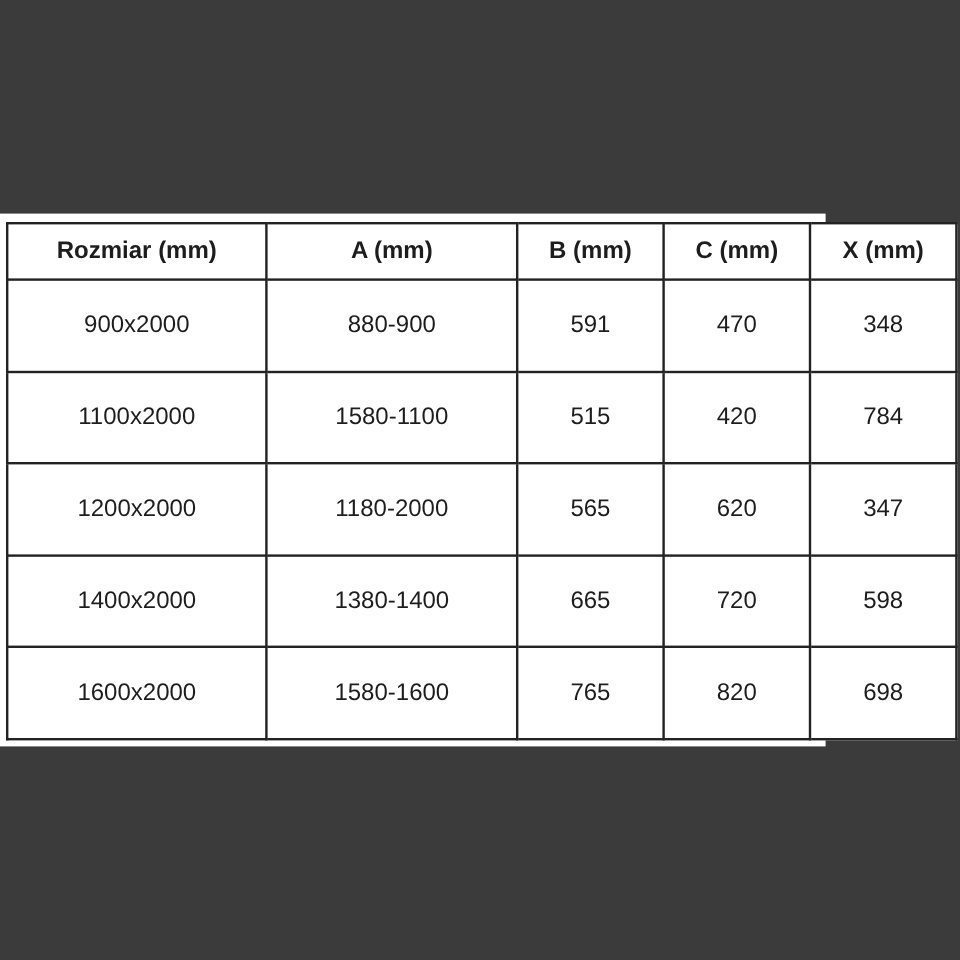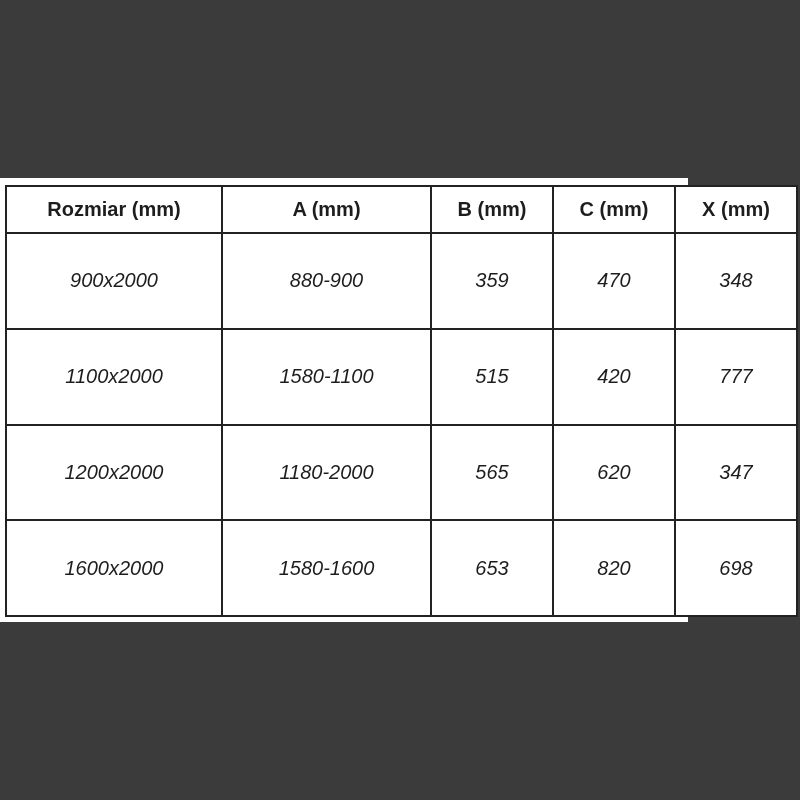--- a/index.html
+++ b/index.html
@@ -48,21 +48,20 @@
     padding: 0 4px;
     white-space: nowrap;
     overflow: hidden;
   }
   table.size-table th {
     font-weight: bold;
     height: 47px;
   }
   table.size-table td {
     font-weight: normal;
-    font-style: italic;
   }
   col.c0 { width: 216px; }
   col.c1 { width: 209px; }
   col.c2 { width: 122px; }
   col.c3 { width: 122px; }
   col.c4 { width: 122px; }
 </style>
 </head>
 <body>
 
@@ -81,40 +80,47 @@
           <th>A (mm)</th>
           <th>B (mm)</th>
           <th>C (mm)</th>
           <th>X (mm)</th>
         </tr>
     </thead>
     <tbody>
         <tr>
           <td>900x2000</td>
           <td>880-900</td>
-          <td>359</td>
+          <td>591</td>
           <td>470</td>
           <td>348</td>
         </tr>
         <tr>
           <td>1100x2000</td>
           <td>1580-1100</td>
           <td>515</td>
           <td>420</td>
-          <td>777</td>
+          <td>784</td>
         </tr>
         <tr>
           <td>1200x2000</td>
           <td>1180-2000</td>
           <td>565</td>
           <td>620</td>
           <td>347</td>
         </tr>
         <tr>
+          <td>1400x2000</td>
+          <td>1380-1400</td>
+          <td>665</td>
+          <td>720</td>
+          <td>598</td>
+        </tr>
+        <tr>
           <td>1600x2000</td>
           <td>1580-1600</td>
-          <td>653</td>
+          <td>765</td>
           <td>820</td>
           <td>698</td>
         </tr>
       </tbody>
   </table>
 </div>
 
 </body></html>

